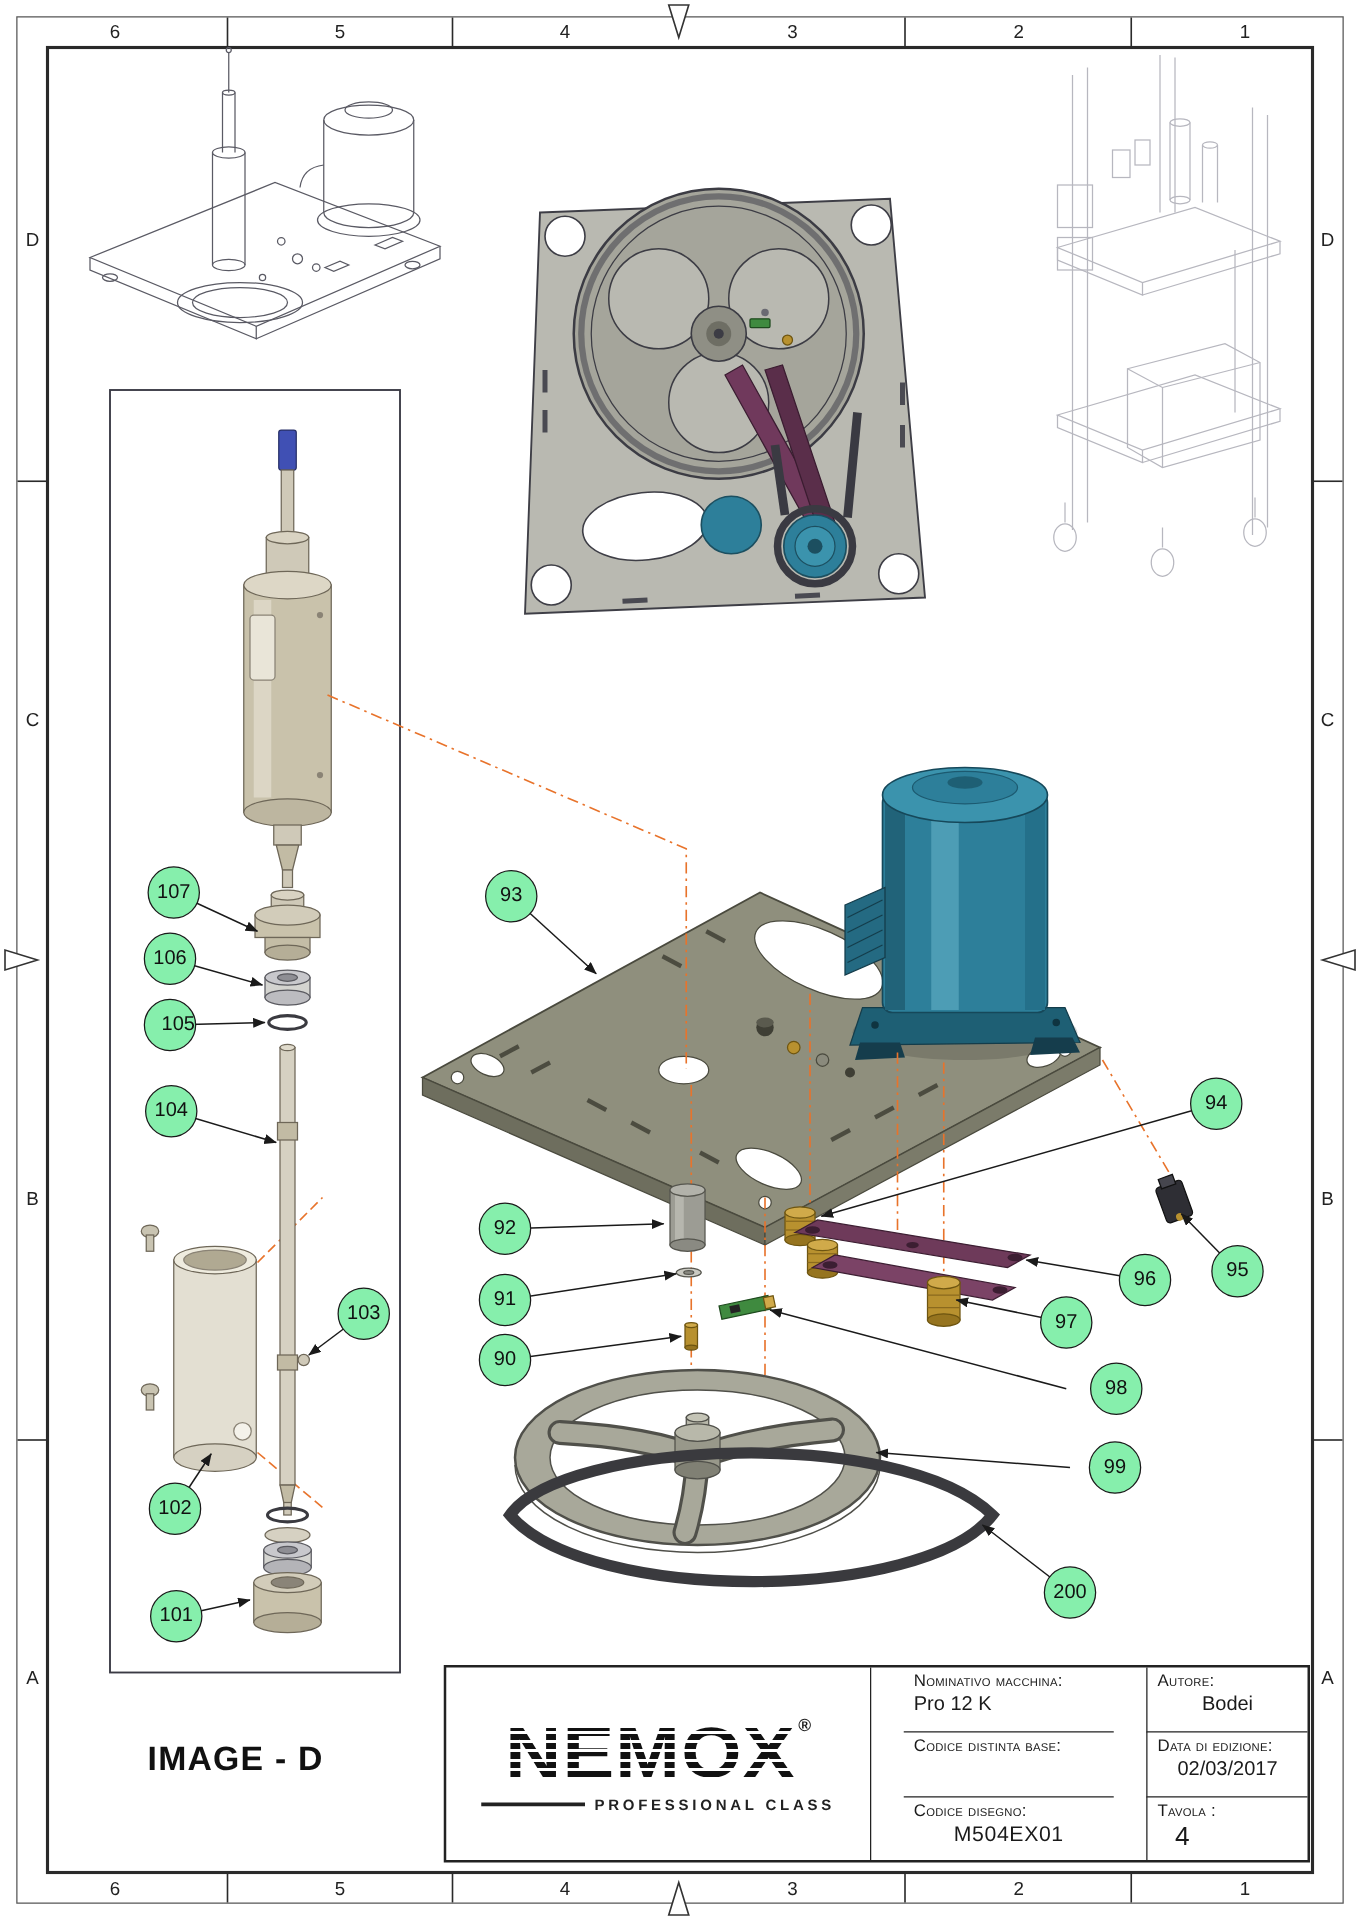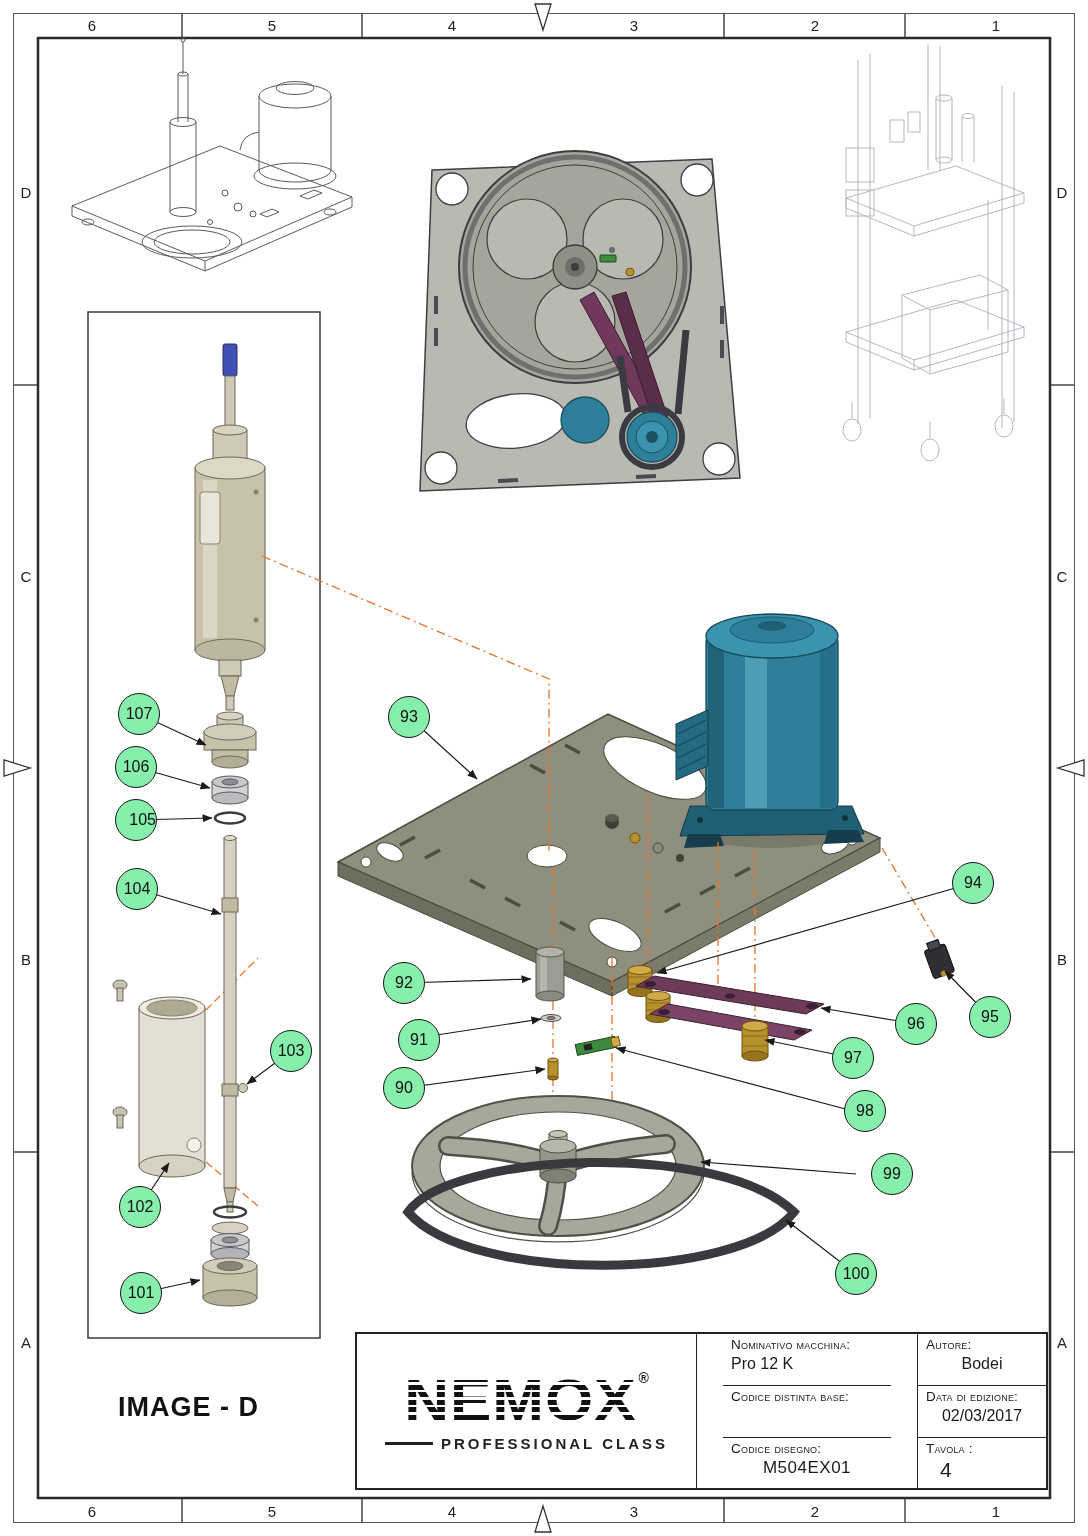--- a/index.html
+++ b/index.html
@@ -42,21 +42,21 @@
     font-weight:900; font-size:62px; line-height:1; letter-spacing:1px;
     color:#111; display:inline-block; transform:scaleY(0.92);
   }
   .stripes {
     position:absolute; inset:0; pointer-events:none;
     background:repeating-linear-gradient(180deg, rgba(255,255,255,0) 0 5px, #ffffff 5px 7.5px);
   }
   .reg { font-size:14px; font-weight:700; position:relative; top:0px; margin-left:2px; }
   .nemox-sub { display:flex; align-items:center; width:100%; padding:0 28px; margin-top:3px; gap:8px; }
   .subline { flex:1; height:3px; background:#222; }
-  .subtext { font-size:15px; font-weight:700; letter-spacing:3px; color:#222; white-space:nowrap; }
+  .subtext { font-size:12px; font-weight:700; letter-spacing:3px; color:#222; white-space:nowrap; }
 
   .tb-grid {
     flex:1; display:grid; grid-template-columns:1fr 155px;
     grid-template-rows:1fr 1fr 1fr;
   }
   .tb-cell { border-left:1.6px solid #222; border-top:1.6px solid #222; padding:3px 8px 2px 8px; overflow:hidden;margin-left:26px; }
   .tb-cell.c1 { border-left:none; }
   .tb-cell.r1 { border-top:none; }
   .tb-label { font-size:13.5px; font-variant:small-caps; letter-spacing:.2px; color:#1a1a1a; line-height:1.15; }
   .tb-value { font-size:16px; margin-top:2px; }
@@ -521,46 +521,46 @@
     </div>
 <div class="balloon" style="left:120px;top:1272px;">
       <span>101</span>
     </div>
 <div class="balloon" style="left:388px;top:696px;">
       <span>93</span>
     </div>
 <div class="balloon" style="left:383px;top:962px;">
       <span>92</span>
     </div>
-<div class="balloon" style="left:398px;top:1019px;">
+<div class="balloon" style="left:383px;top:1019px;">
       <span>91</span>
     </div>
 <div class="balloon" style="left:383px;top:1067px;">
       <span>90</span>
     </div>
 <div class="balloon" style="left:952px;top:862px;">
       <span>94</span>
     </div>
 <div class="balloon" style="left:969px;top:996px;">
       <span>95</span>
     </div>
 <div class="balloon" style="left:895px;top:1003px;">
       <span>96</span>
     </div>
 <div class="balloon" style="left:832px;top:1037px;">
       <span>97</span>
     </div>
-<div class="balloon" style="left:844px;top:1090px;">
+<div class="balloon" style="left:872px;top:1090px;">
       <span>98</span>
     </div>
 <div class="balloon" style="left:871px;top:1153px;">
       <span>99</span>
     </div>
 <div class="balloon" style="left:835px;top:1253px;">
-      <span>100</span>
+      <span>200</span>
     </div>
 
 <div class="image-label">IMAGE - D</div>
 
 <div class="titleblock">
   <div class="tb-logo">
     <div class="nemox-row">
       <div class="nemox-wrap">
         <span class="nemox">NEMOX</span>
         <div class="stripes"></div>

